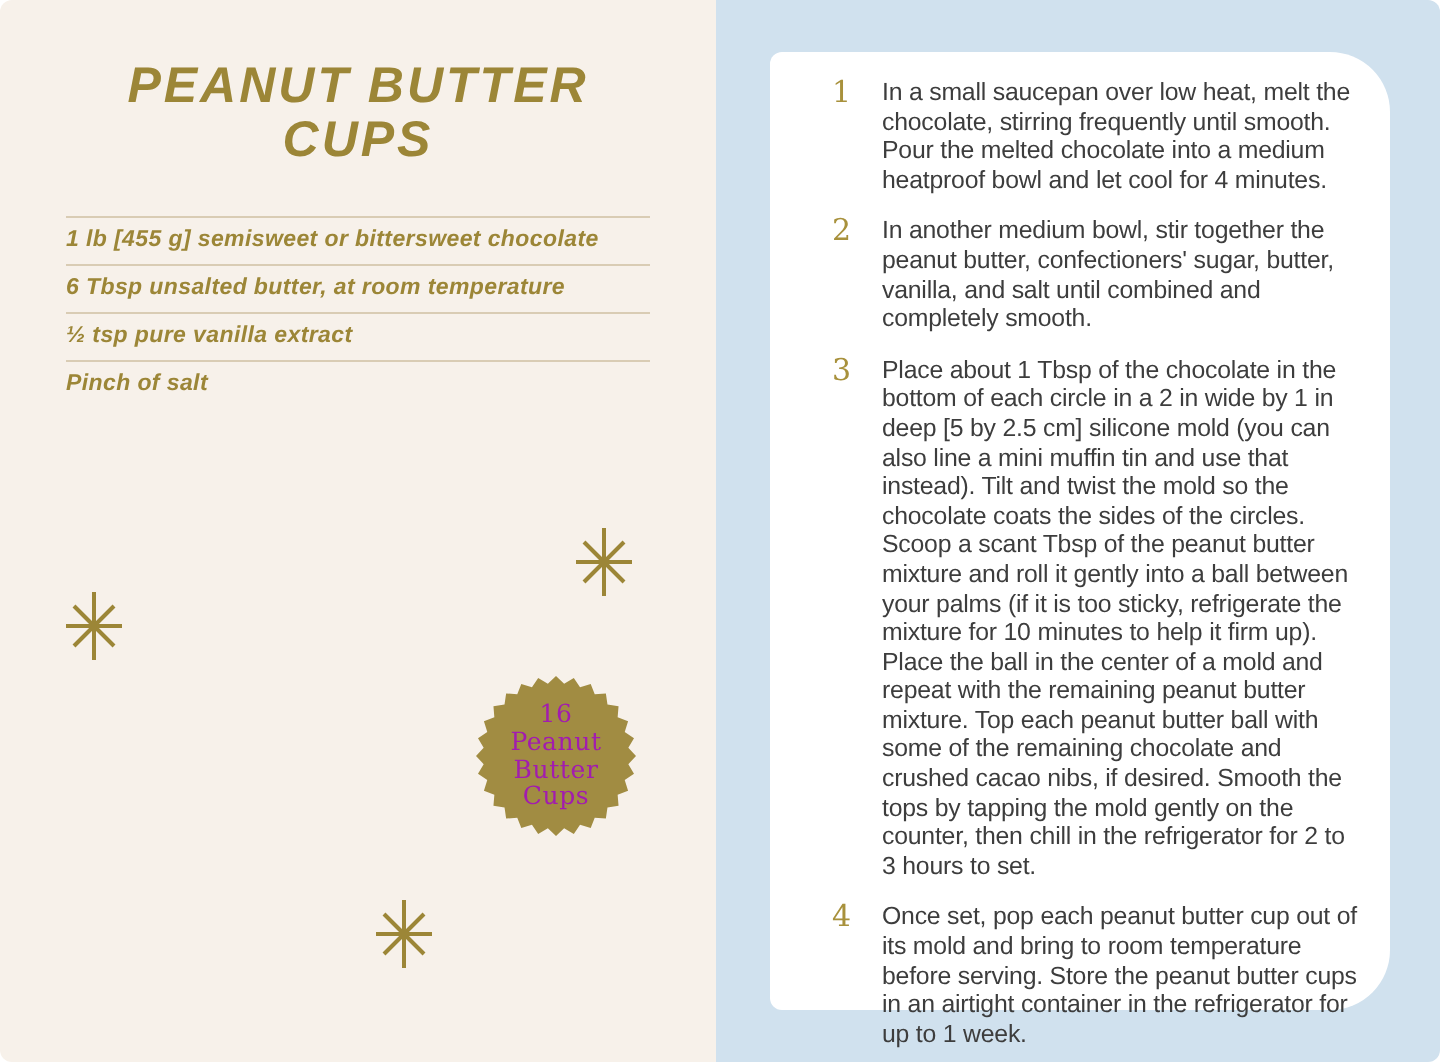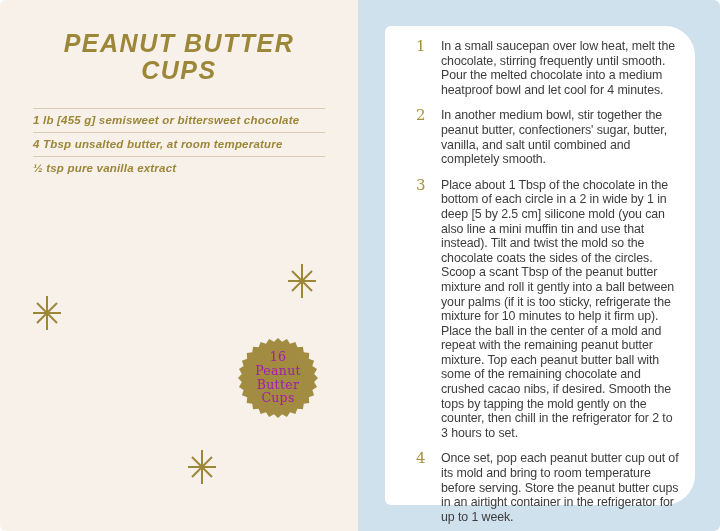--- a/index.html
+++ b/index.html
@@ -61,22 +61,23 @@
 </head>
 <body>
 
 <div class="page">
 
   <div class="left-panel">
     <h1 class="title">PEANUT BUTTER CUPS</h1>
 
     <ul class="ingredients">
       <li>1 lb [455 g] semisweet or bittersweet chocolate</li>
-      <li>4 Tbsp unsalted butter, at room temperature</li>
+      <li>6 Tbsp unsalted butter, at room temperature</li>
       <li>½ tsp pure vanilla extract</li>
+      <li>Pinch of salt</li>
     </ul>
 
     <svg class="star" style="left:29px;top:295px" width="36" height="36" viewBox="-18 -18 36 36">
       <g stroke="#9c8637" stroke-width="2">
         <line x1="0" y1="-17" x2="0" y2="17"></line>
         <line x1="-14" y1="0" x2="14" y2="0"></line>
         <line x1="-10" y1="-10" x2="10" y2="10"></line>
         <line x1="-10" y1="10" x2="10" y2="-10"></line>
       </g>
     </svg>

